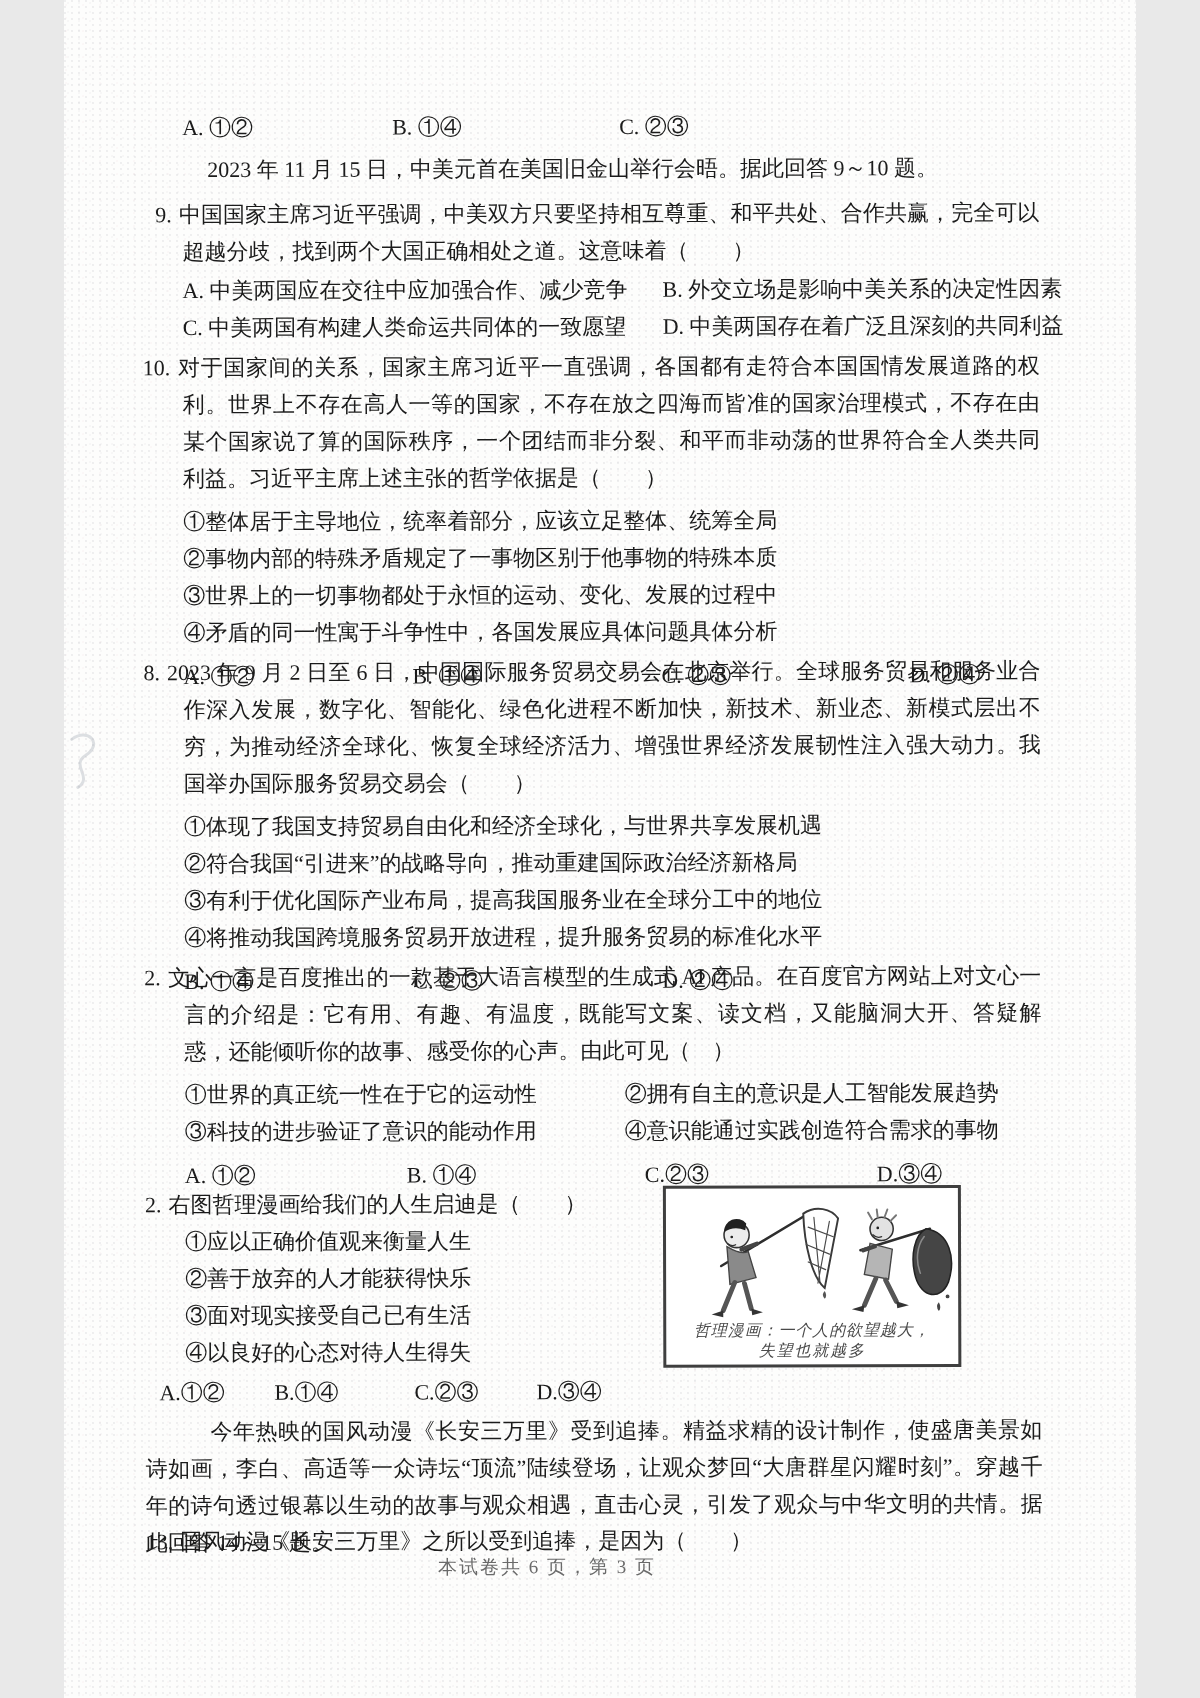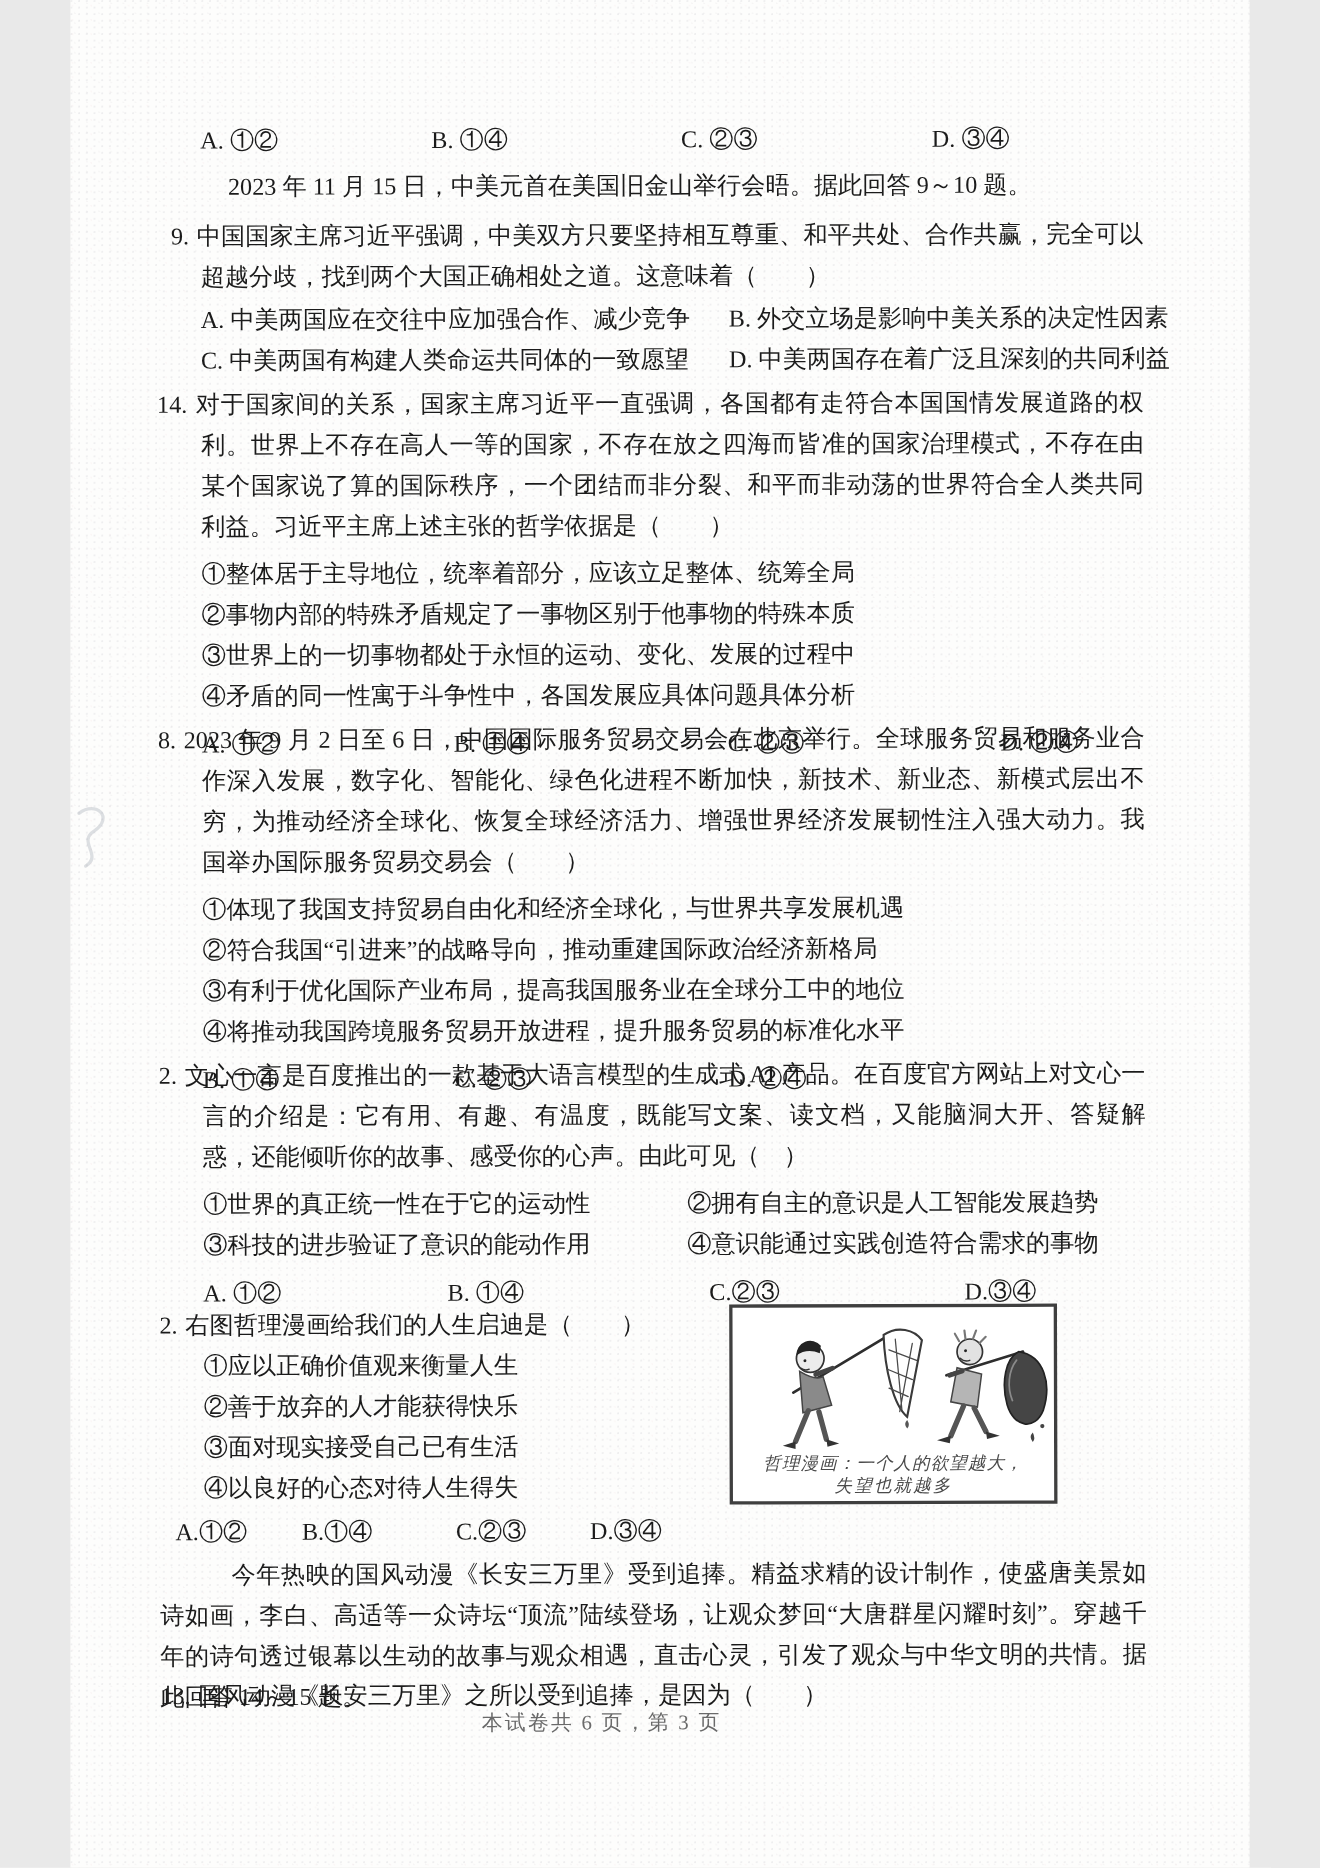--- a/index.html
+++ b/index.html
@@ -52,39 +52,38 @@
 </head>
 <body>
 
 <div class="page">
  <div class="rot">
 
   <div class="blk ansrow toprow" style="left:120px;top:108px;">
     <span>A. ①②</span>
     <span>B. ①④</span>
     <span>C. ②③</span>
-    <span>D. ③④</span>
   </div>
 
   <div class="blk d1" style="top:150px;">
     <p class="passage indent2em">2023 年 11 月 15 日，中美元首在美国旧金山举行会晤。据此回答 9～10 题。</p>
   </div>
 
   <div class="blk d1" style="top:195px;">
     <p class="stem"><span class="qnum">9.</span><span>中国国家主席习近平强调，中美双方只要坚持相互尊重、和平共处、合作共赢，完全可以超越分歧，找到两个大国正确相处之道。这意味着（　　）</span></p>
     <div class="optgrid2" style="margin-top:2px;">
       <span>A. 中美两国应在交往中应加强合作、减少竞争</span>
       <span>B. 外交立场是影响中美关系的决定性因素</span>
       <span>C. 中美两国有构建人类命运共同体的一致愿望</span>
       <span>D. 中美两国存在着广泛且深刻的共同利益</span>
     </div>
   </div>
 
   <div class="blk d2" style="top:348px;">
-    <p class="stem"><span class="qnum">14.</span><span>对于国家间的关系，国家主席习近平一直强调，各国都有走符合本国国情发展道路的权利。世界上不存在高人一等的国家，不存在放之四海而皆准的国家治理模式，不存在由某个国家说了算的国际秩序，一个团结而非分裂、和平而非动荡的世界符合全人类共同利益。习近平主席上述主张的哲学依据是（　　）</span></p>
+    <p class="stem"><span class="qnum">10.</span><span>对于国家间的关系，国家主席习近平一直强调，各国都有走符合本国国情发展道路的权利。世界上不存在高人一等的国家，不存在放之四海而皆准的国家治理模式，不存在由某个国家说了算的国际秩序，一个团结而非分裂、和平而非动荡的世界符合全人类共同利益。习近平主席上述主张的哲学依据是（　　）</span></p>
     <p class="sub subs-gap">①整体居于主导地位，统率着部分，应该立足整体、统筹全局</p>
     <p class="sub">②事物内部的特殊矛盾规定了一事物区别于他事物的特殊本质</p>
     <p class="sub">③世界上的一切事物都处于永恒的运动、变化、发展的过程中</p>
     <p class="sub">④矛盾的同一性寓于斗争性中，各国发展应具体问题具体分析</p>
     <div class="ansrow">
       <span>A. ①②</span>
       <span>B. ①④</span>
       <span>C. ②③</span>
       <span>D. ②④</span>
     </div>

